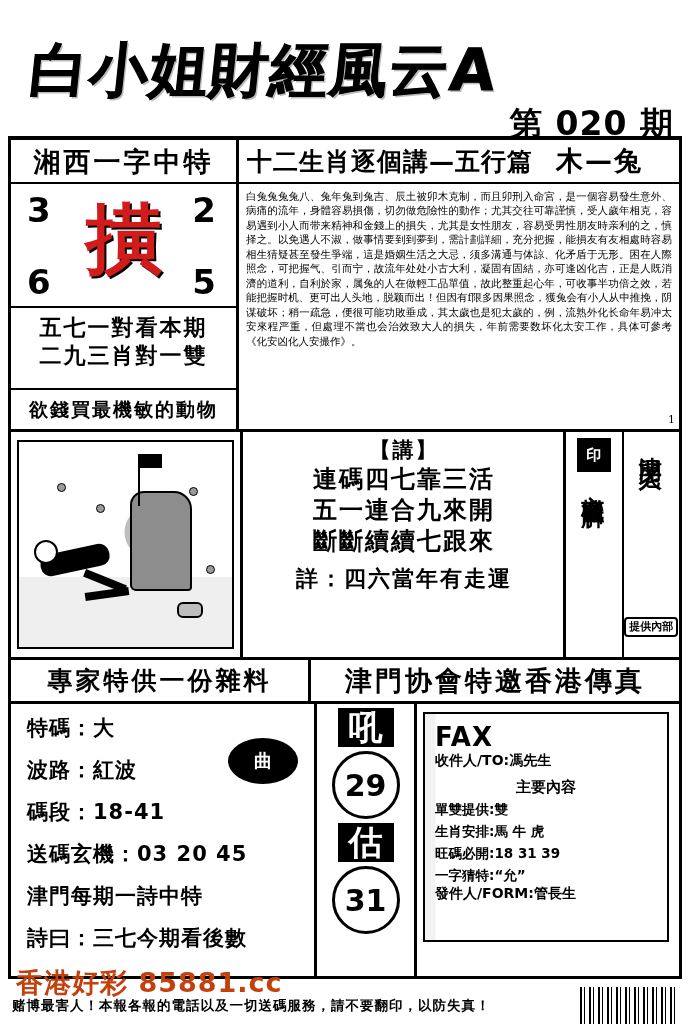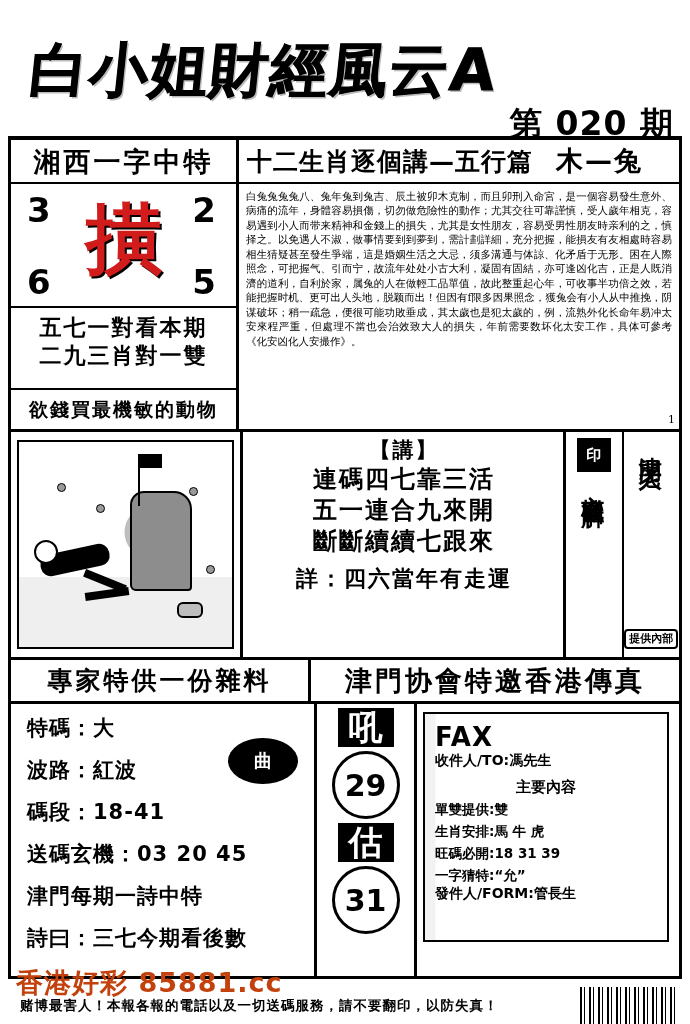--- a/index.html
+++ b/index.html
@@ -167,21 +167,21 @@
     font-weight:bold;font-size:23px;letter-spacing:4px;
     font-family:"DejaVu Sans", sans-serif;
   }
   .seal{
     width:34px;height:34px;background:#000;color:#fff;
     display:flex;align-items:center;justify-content:center;
     font-size:15px;font-weight:bold;margin-bottom:4px;
   }
   .pill{
     border:2px solid #000;border-radius:4px;font-size:11px;
-    padding:2px 3px;line-height:1.1;text-align:center;margin-top:auto;margin-bottom:8px;
+    padding:2px 3px;line-height:1.1;text-align:center;margin-top:auto;margin-bottom:20px;
     font-family:"DejaVu Sans", sans-serif;font-weight:bold;
   }
 
   
   .banner{
     display:flex;border-left:3px solid #000;border-right:3px solid #000;
     border-bottom:3px solid #000;height:44px;box-sizing:border-box;align-items:center;
   }
   .banner-l{
     width:300px;border-right:3px solid #000;height:100%;box-sizing:border-box;
@@ -244,21 +244,21 @@
   
   .footer{
     position:relative;height:58px;
   }
   .wm{
     position:absolute;left:8px;top:-14px;
     font-family:"DejaVu Sans", sans-serif;font-weight:bold;font-size:27px;
     color:#c2410c;letter-spacing:1px;
   }
   .footnote{
-    position:absolute;left:12px;top:18px;font-size:13.5px;font-weight:bold;
+    position:absolute;left:4px;top:18px;font-size:13.5px;font-weight:bold;
     letter-spacing:1px;font-family:"DejaVu Sans", sans-serif;
   }
   .barcode{
     position:absolute;right:6px;top:8px;width:96px;height:40px;
     background:repeating-linear-gradient(90deg,#000 0 2px,#fff 2px 4px,#000 4px 5px,#fff 5px 9px);
   }
 </style>
 </head>
 <body>
 

